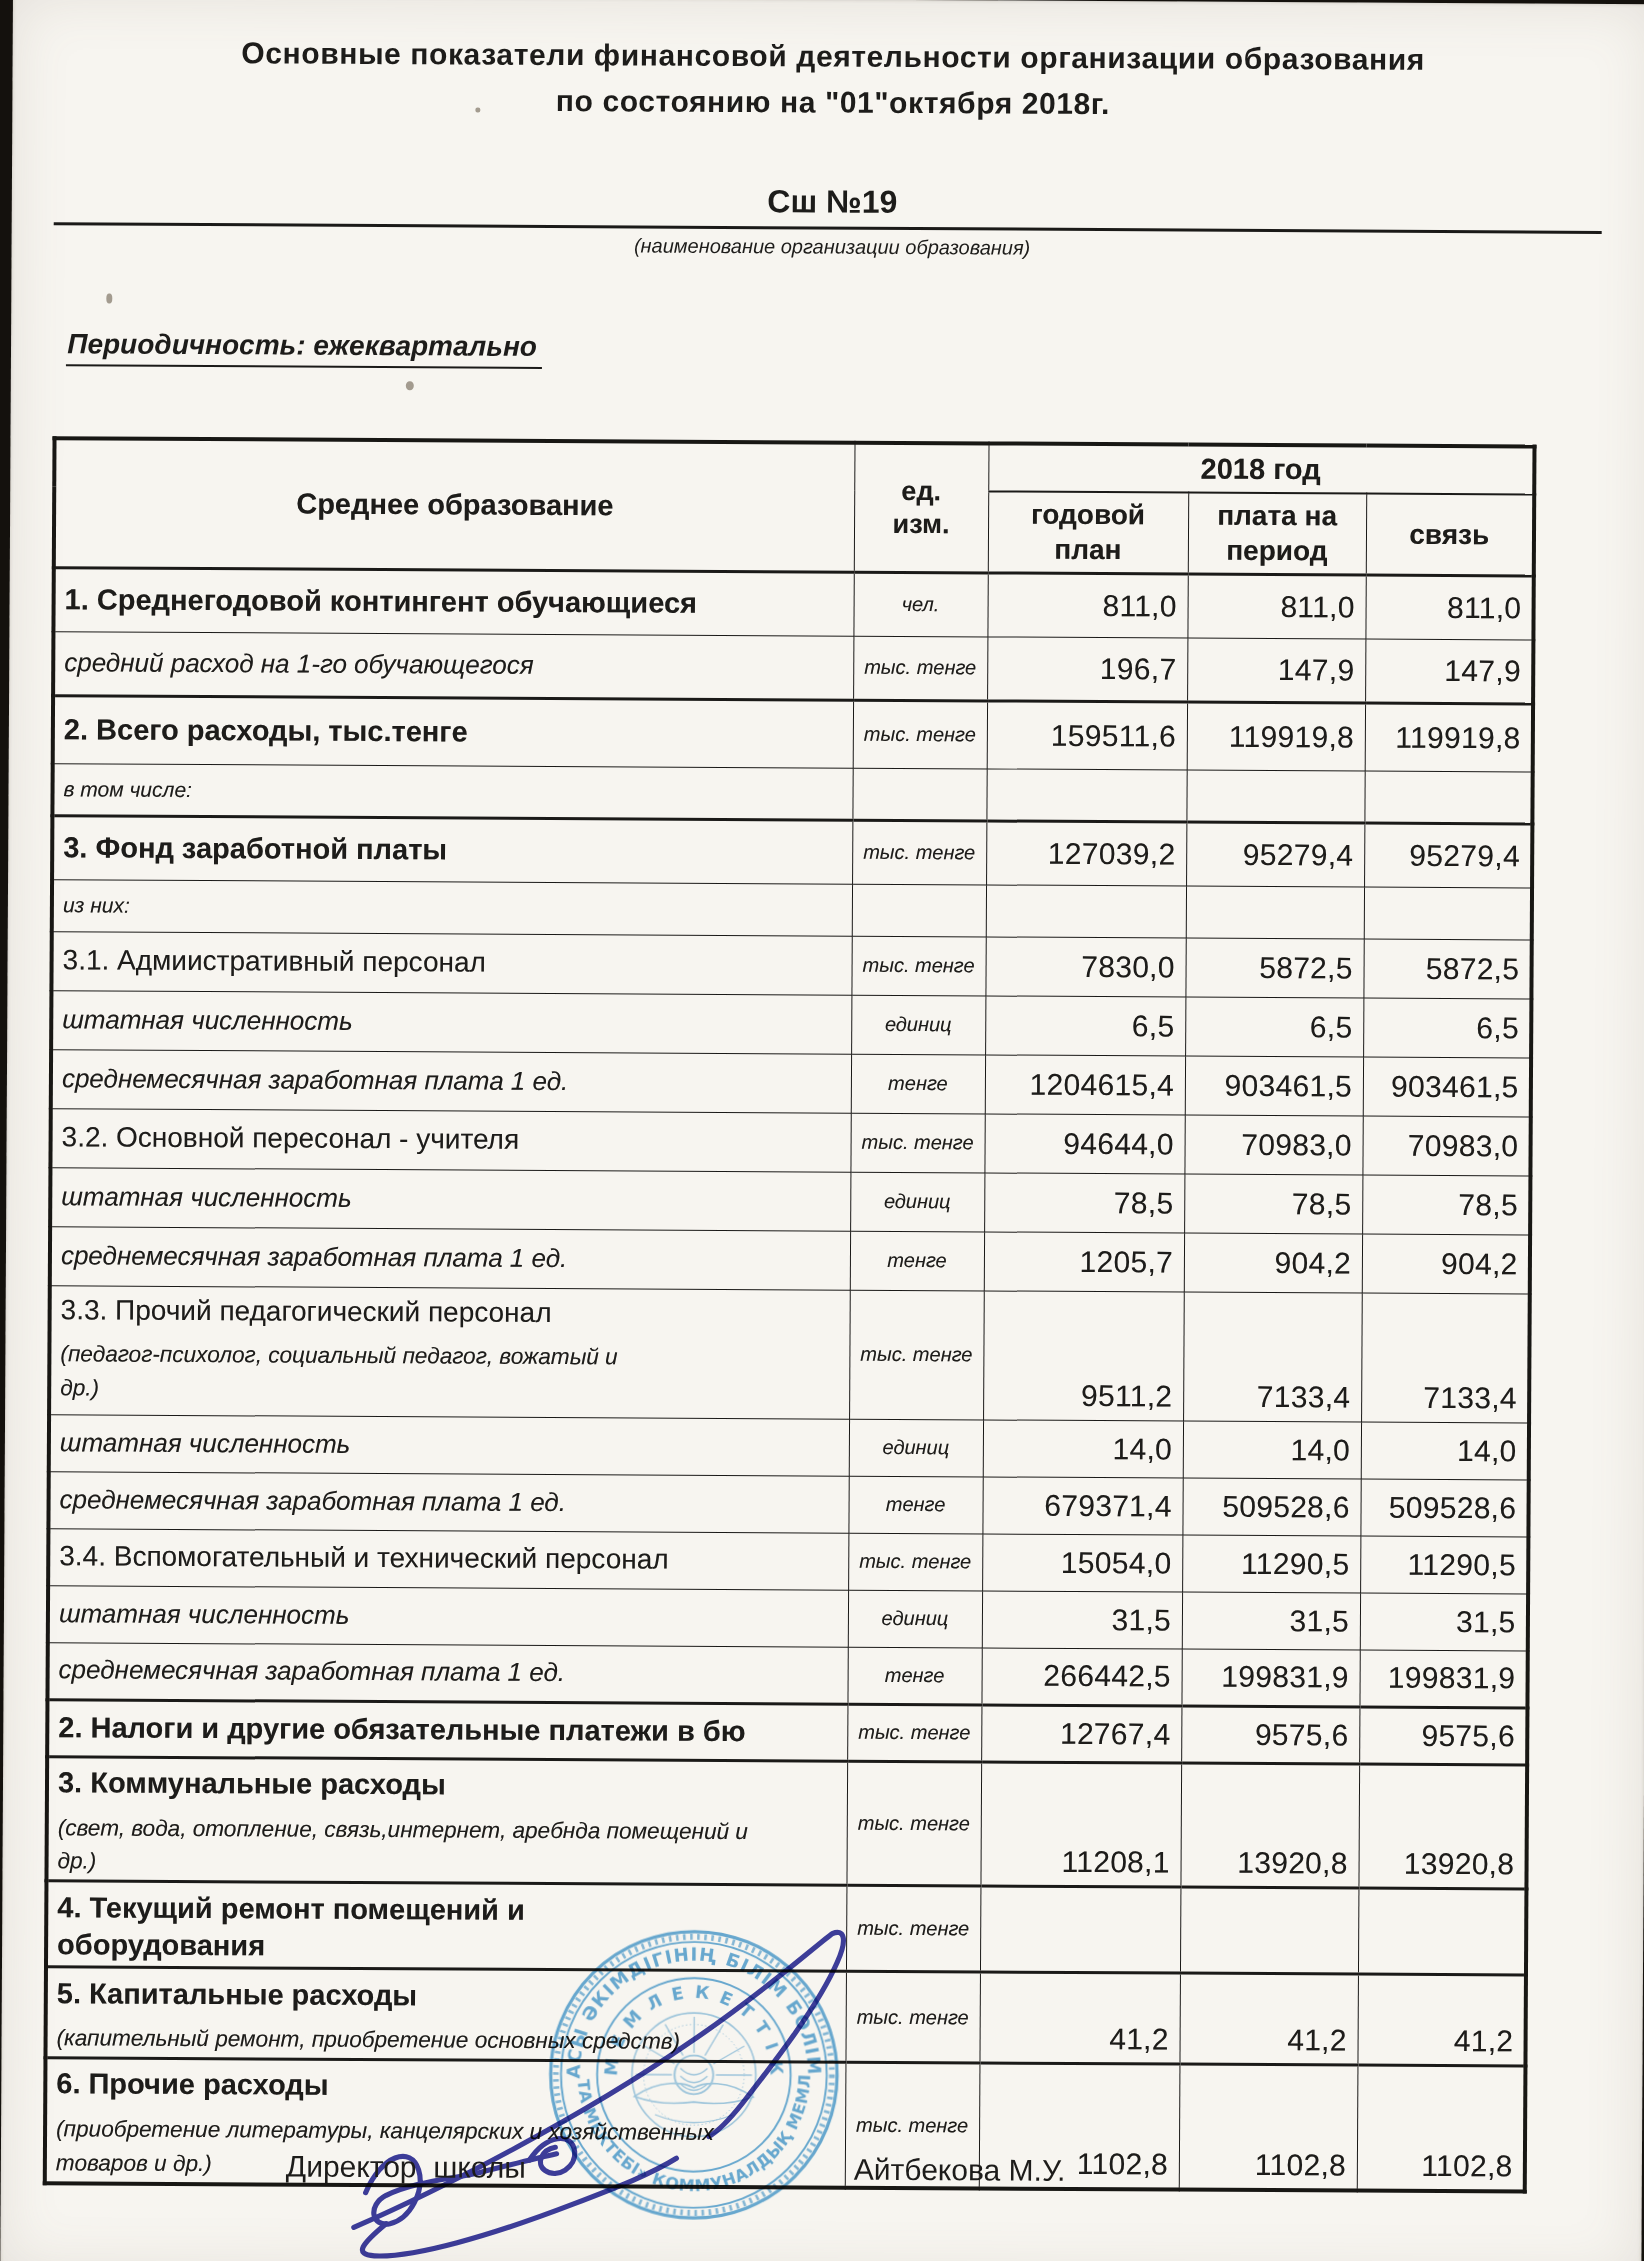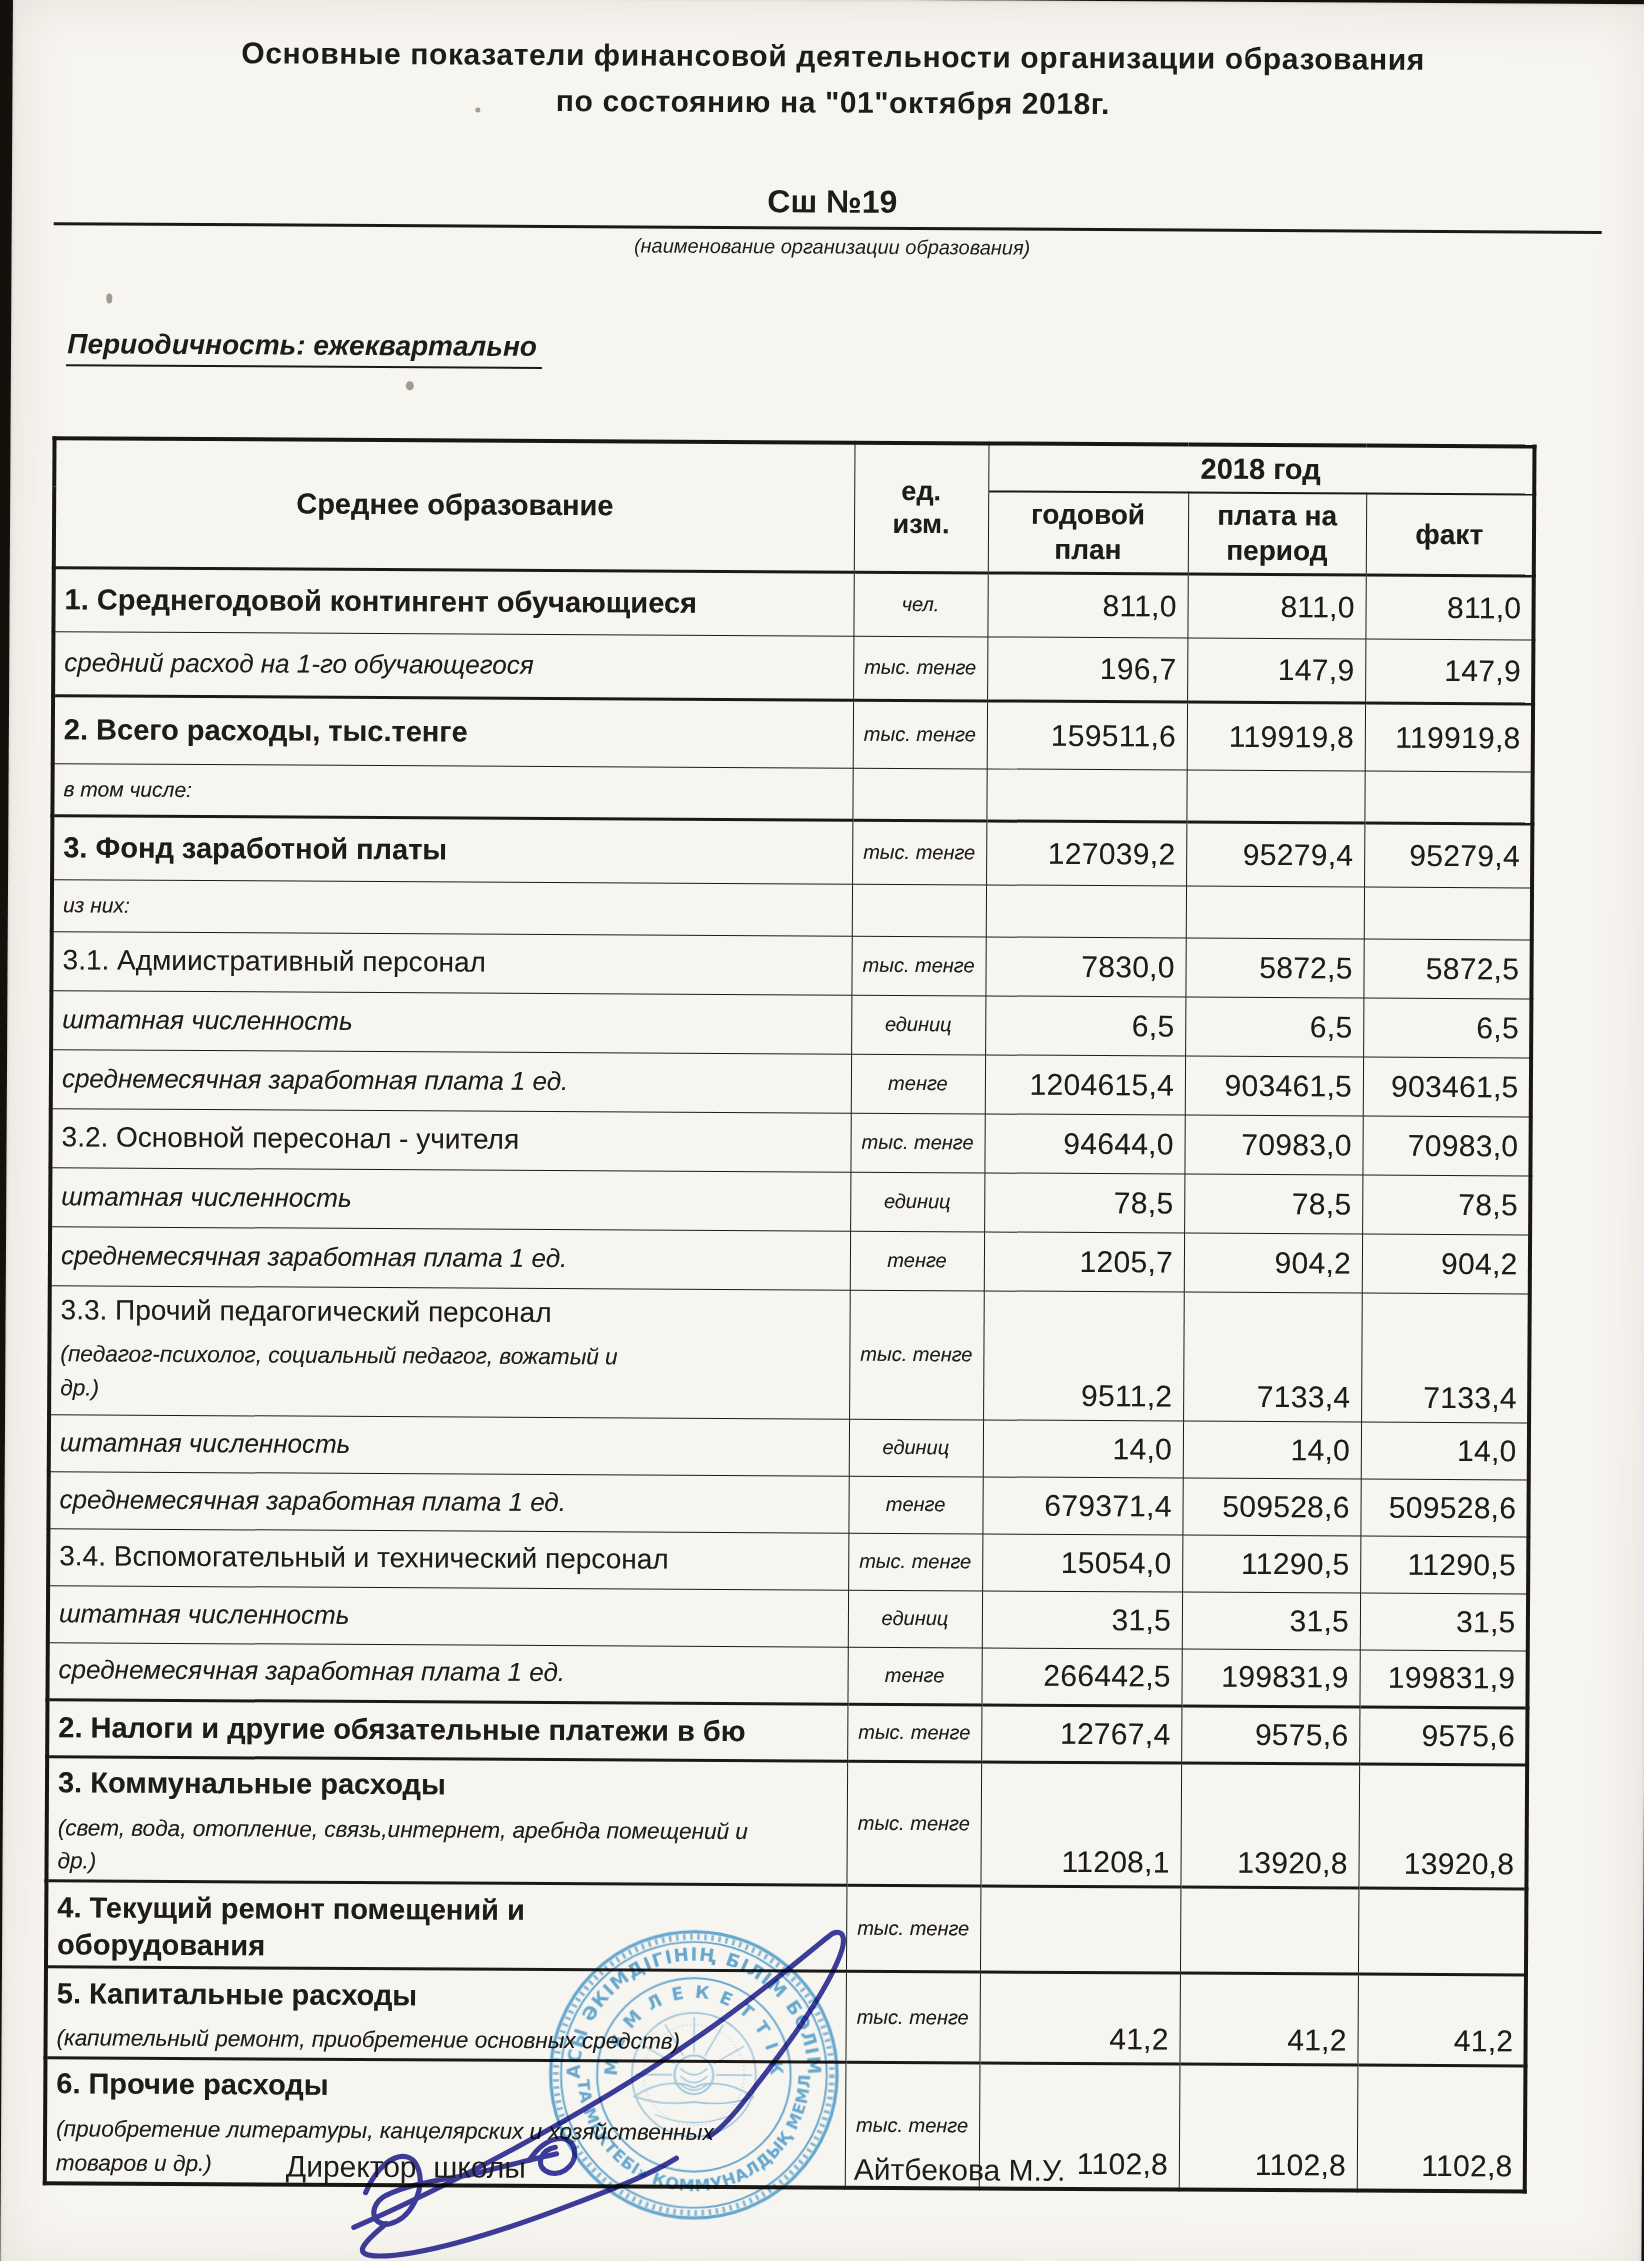--- a/index.html
+++ b/index.html
@@ -103,21 +103,21 @@
         <th rowspan="2" class="h-ind">Среднее образование</th>
         <th rowspan="2" class="h-unit">ед.
 изм.</th>
         <th colspan="3" class="h-year">2018 год</th>
       </tr>
       <tr style="height:81px">
         <th class="h-sub">годовой
 план</th>
         <th class="h-sub">плата на
 период</th>
-        <th class="h-sub">факт</th>
+        <th class="h-sub">связь</th>
       </tr>
     </thead>
     <tbody>
         <tr class="bold" style="height: 64px;">
           <td class="c-label">
             <span class="lbl">1. Среднегодовой контингент обучающиеся</span>
           </td>
           <td class="c-unit">чел.</td>
           <td class="c-val">811,0</td>
           <td class="c-val">811,0</td>

